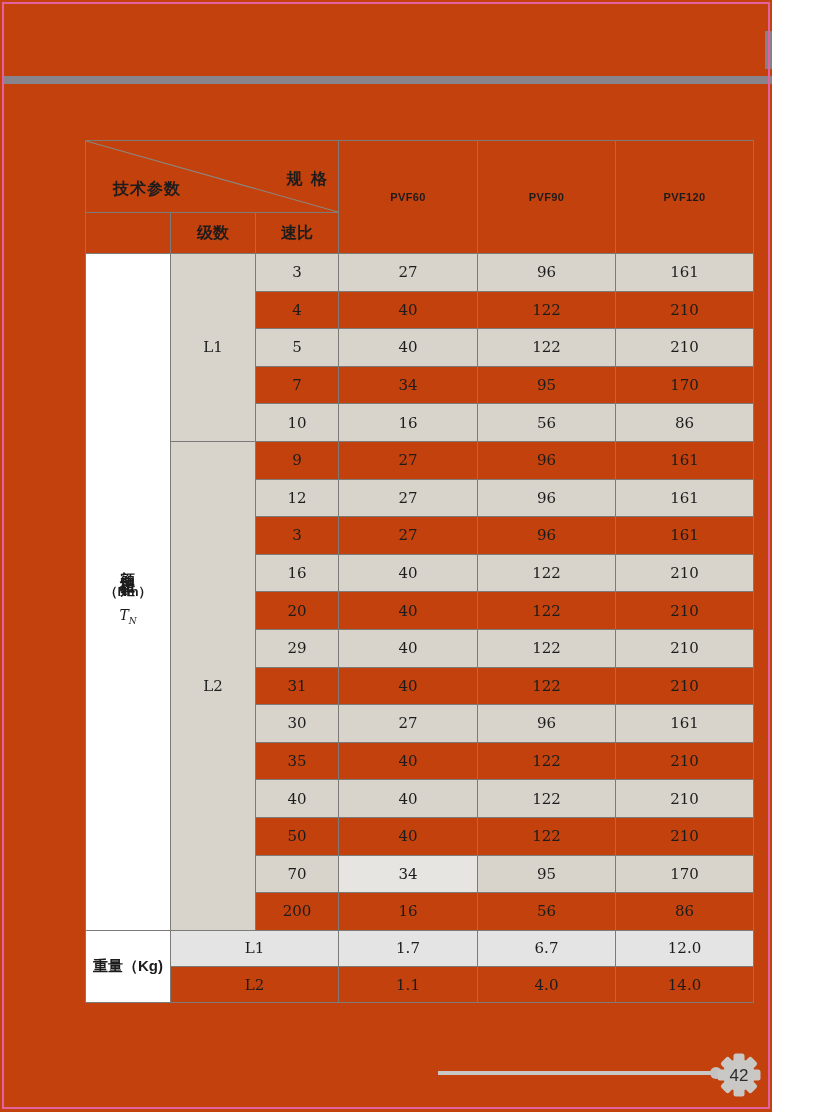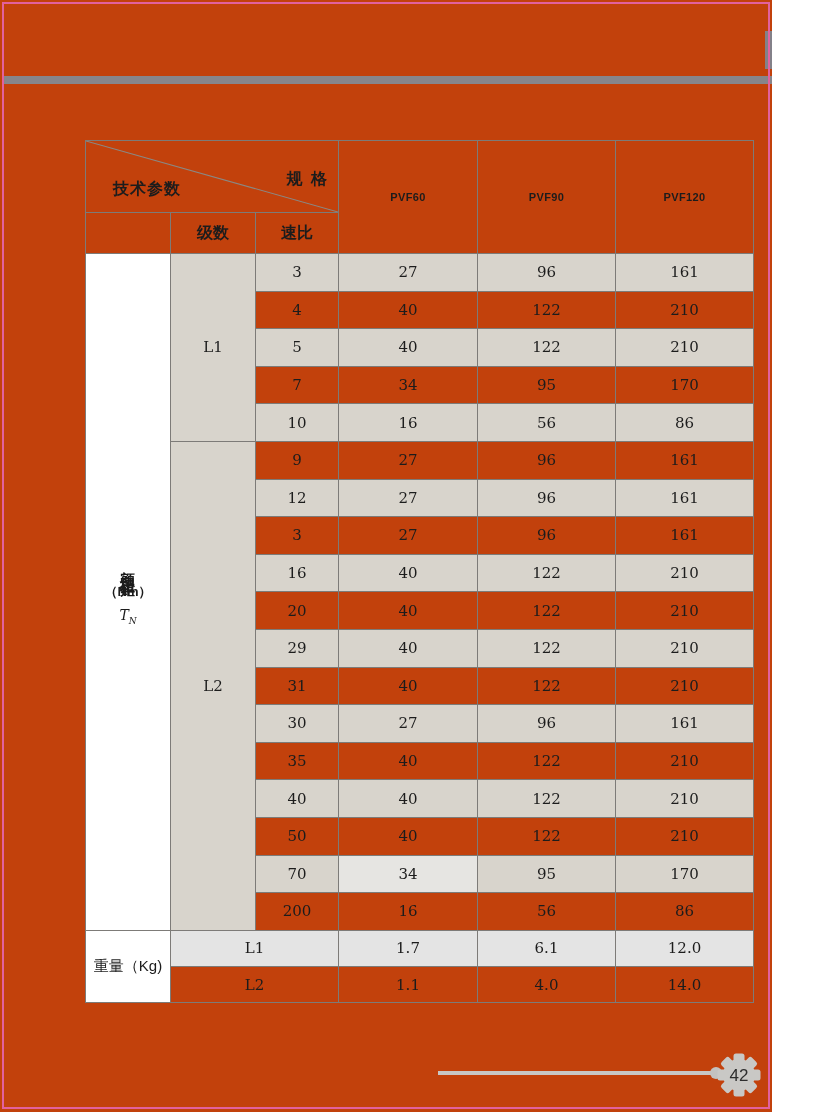--- a/index.html
+++ b/index.html
@@ -35,21 +35,21 @@
   .vchars { writing-mode:vertical-rl; text-orientation:upright; font-weight:700; font-size:15px; letter-spacing:4px; line-height:1; }
   .unit { font-weight:700; font-size:13px; margin-top:3px; }
   .tsym { font-family:"DejaVu Serif",serif; font-style:italic; font-size:14px; }
   .tsym sub { font-size:9px; }
 
   td.stage { background:#d8d4cc; font-family:"DejaVu Serif",serif; font-size:15px; }
   td.ratio, td.val { font-family:"DejaVu Serif",serif; font-size:15px; }
   tr.shaded td.ratio, tr.shaded td.val { background:#d8d4cc; }
   td.cell-light { background:#e6e5e2 !important; }
 
-  td.wlabel { font-weight:400; font-size:15px; background:#ffffff; }
+  td.wlabel { font-weight:700; font-size:15px; background:#ffffff; }
   td.wstage { font-family:"DejaVu Serif",serif; font-size:15px; }
   tr.wshaded td.wstage, tr.wshaded td.val { background:#e4e4e4; }
 
   
   .footer-rule { position:absolute; left:438px; top:1071px; width:276px; height:4px; background:#c8c7c5; }
   .footer-dot { position:absolute; left:710px; top:1067px; width:12px; height:12px; border-radius:50%; background:#c3c2c0; }
   .gear-wrap { position:absolute; left:715px; top:1051px; width:48px; height:48px; }
   .gear-wrap text { font-family:"Liberation Sans",sans-serif; font-size:17px; fill:#2d2d2d; }
 </style>
 </head>
@@ -205,21 +205,21 @@
       <td class="ratio">200</td>
       <td class="val">16</td>
       <td class="val">56</td>
       <td class="val">86</td>
     </tr>
 
     <tr class="rweight wshaded">
       <td class="wlabel" rowspan="2">重量（Kg)</td>
       <td class="wstage" colspan="2">L1</td>
       <td class="val">1.7</td>
-      <td class="val">6.1</td>
+      <td class="val">6.7</td>
       <td class="val">12.0</td>
     </tr>
     <tr class="rweight">
       <td class="wstage" colspan="2">L2</td>
       <td class="val">1.1</td>
       <td class="val">4.0</td>
       <td class="val">14.0</td>
     </tr>
   </tbody>
     </table>

